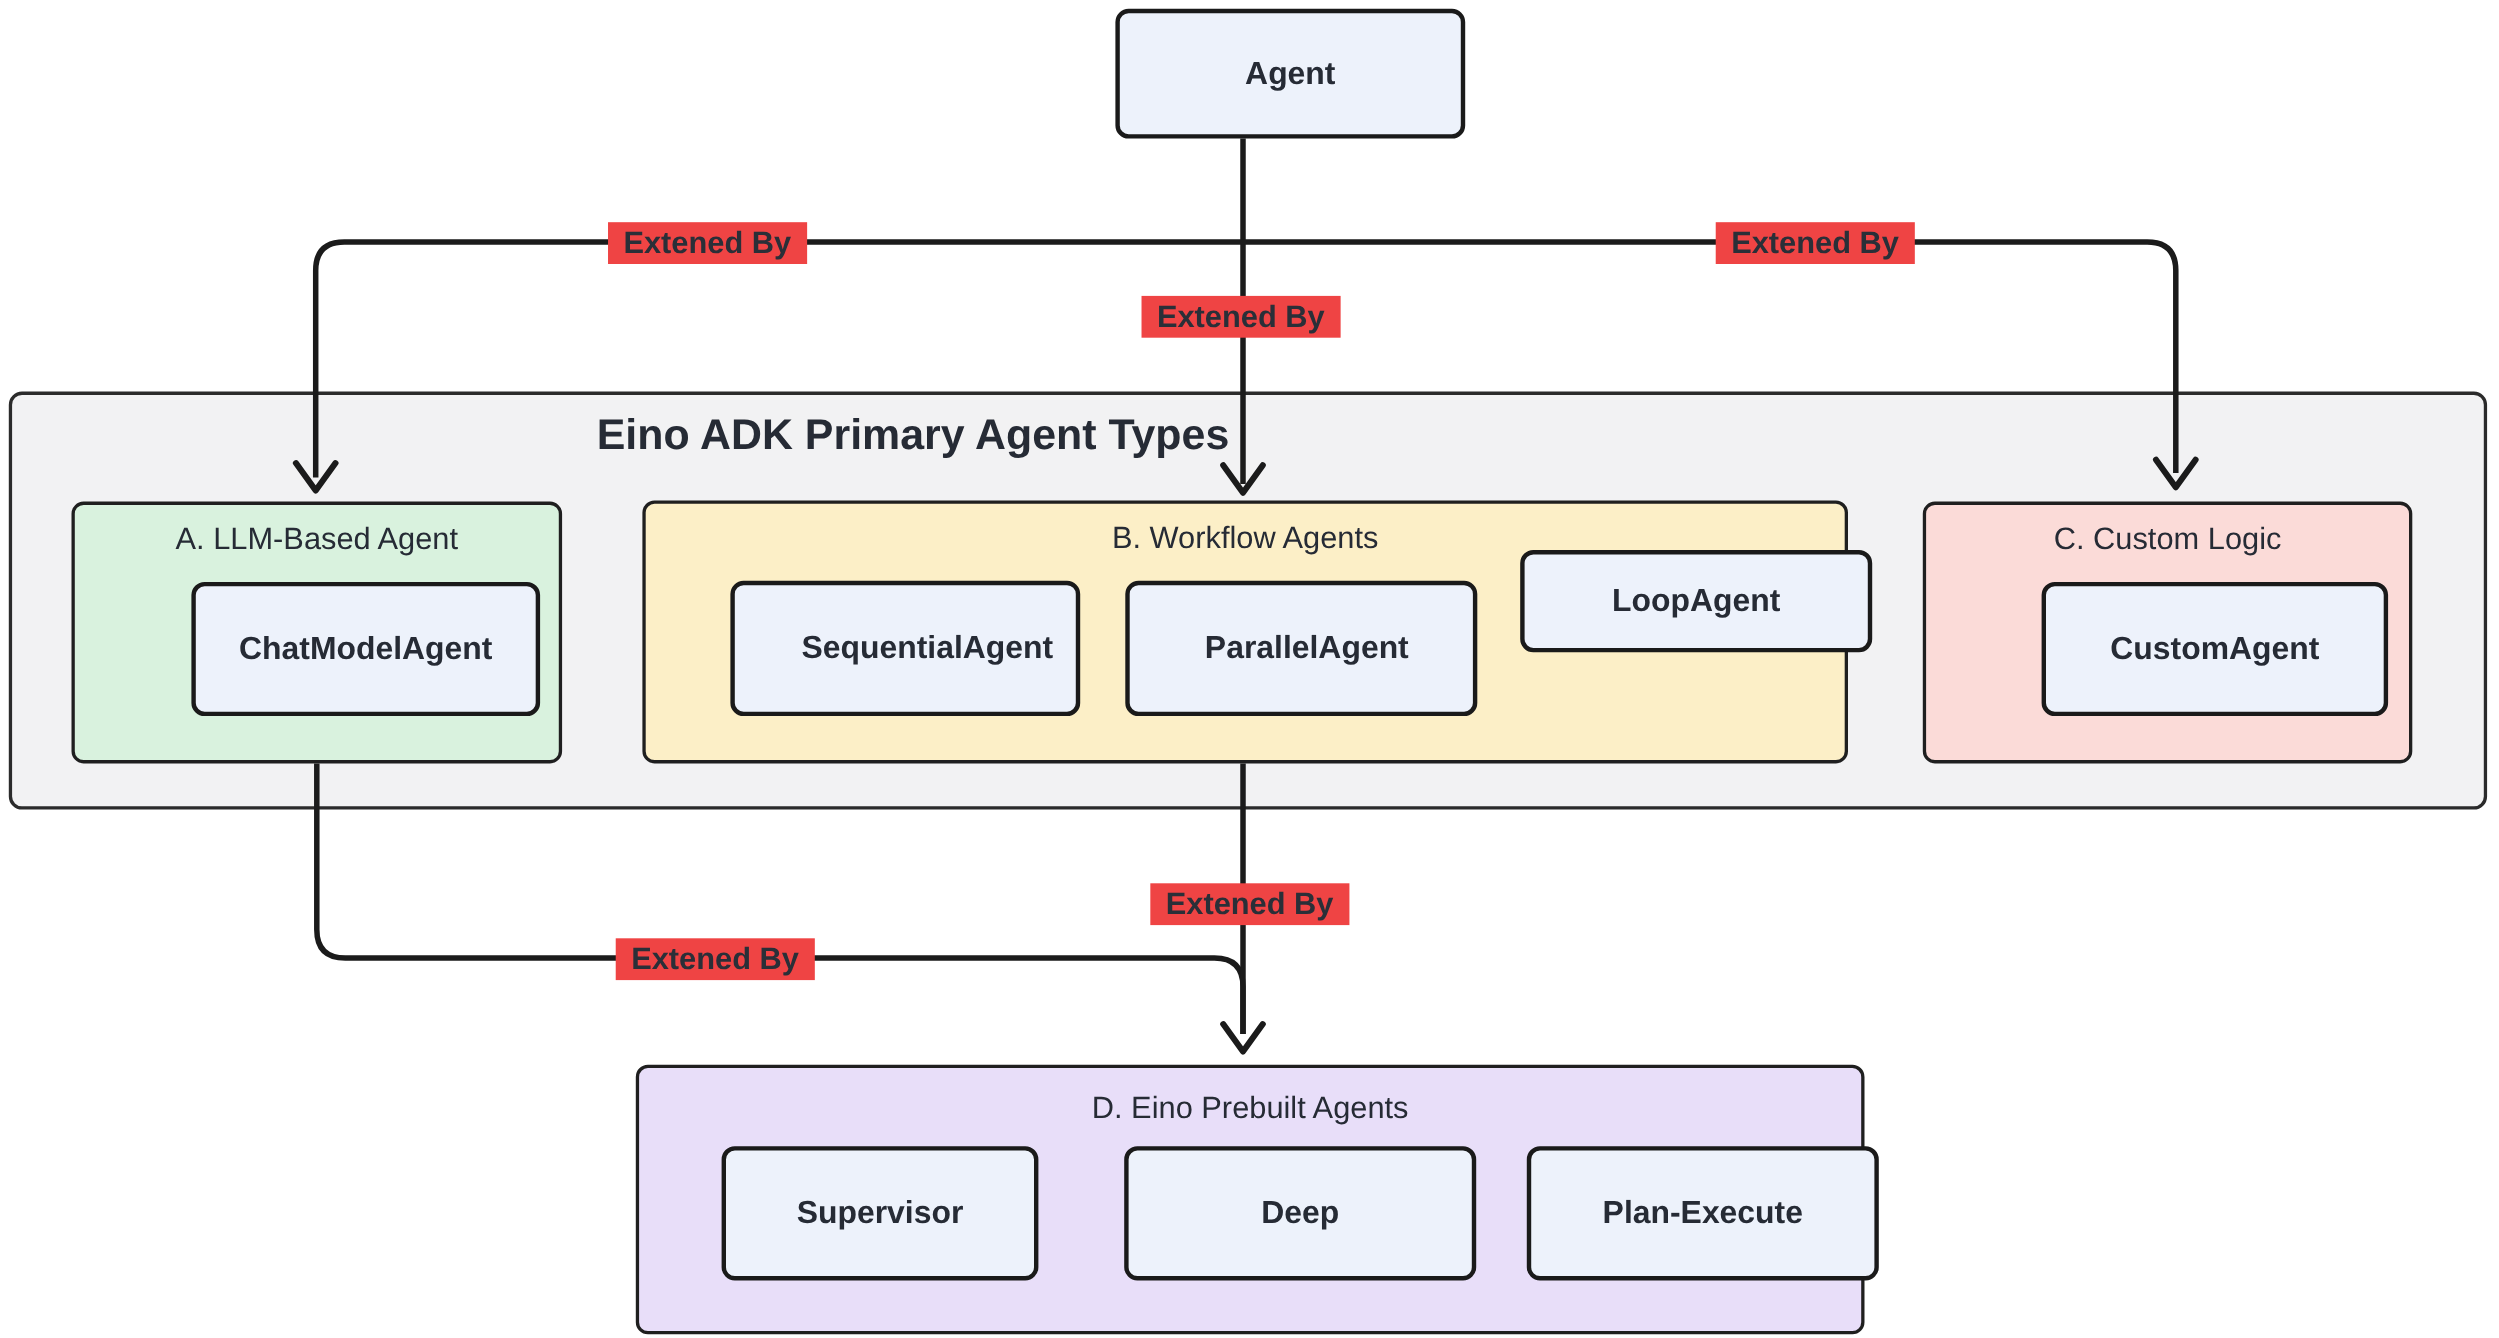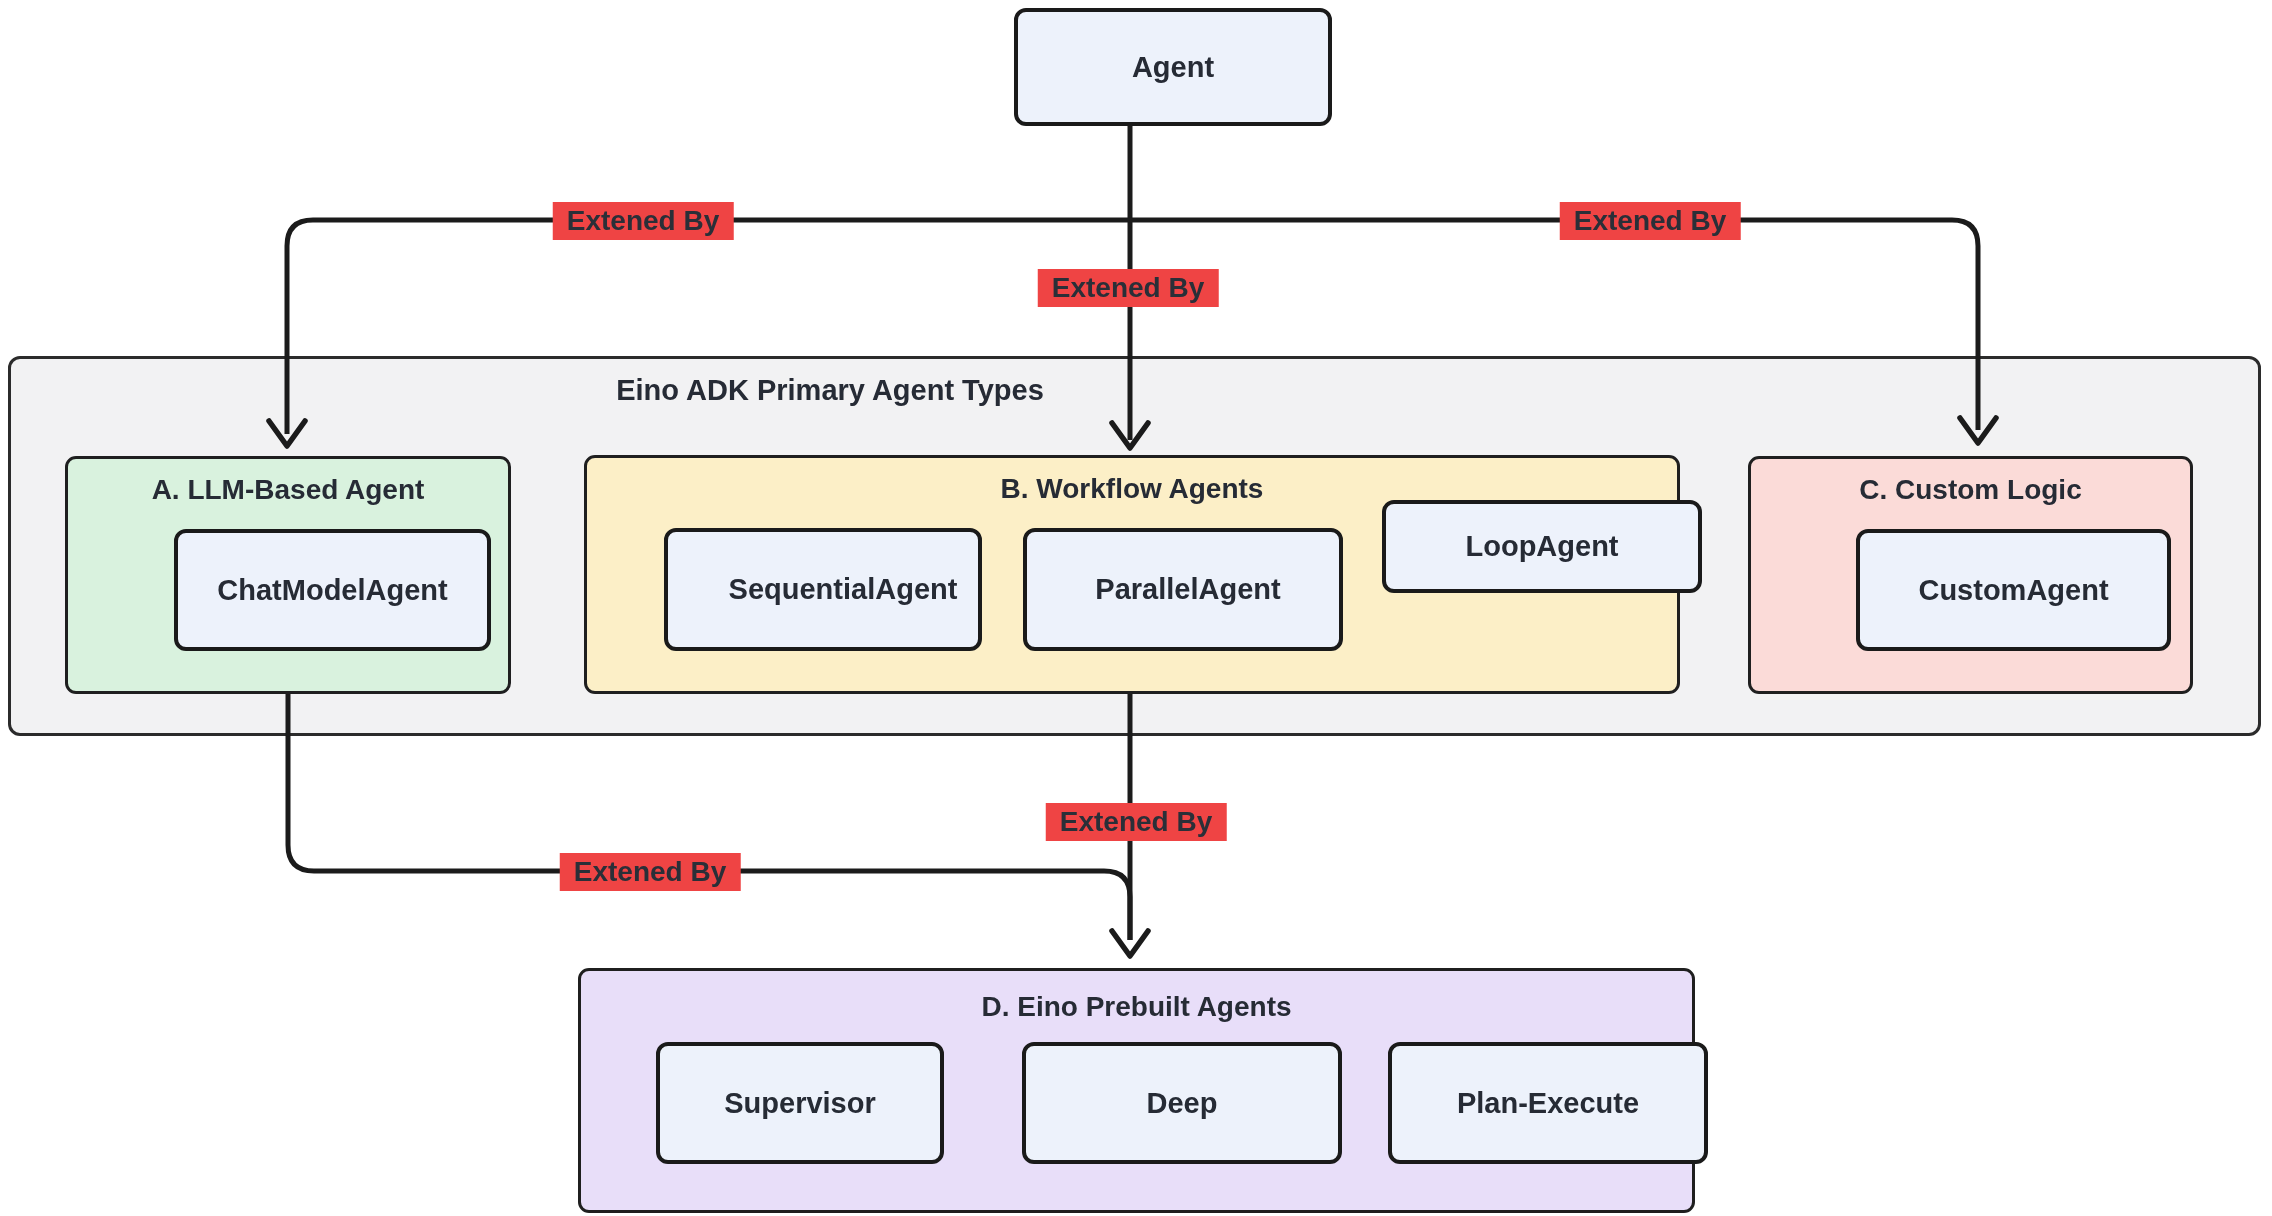--- a/index.html
+++ b/index.html
@@ -12,34 +12,34 @@
   .edge-line{stroke:#1b1b1b;stroke-width:5;fill:none;}
   .arrow-head{stroke:#1b1b1b;stroke-width:5.5;fill:none;stroke-linecap:round;stroke-linejoin:round;}
   
   .container-box{
     position:absolute;left:8px;top:356px;width:2253px;height:380px;
     background:#f2f2f3;border:3px solid #2b2b2b;border-radius:12px;
     box-sizing:border-box;z-index:1;
   }
   .container-title{
     position:absolute;left:830px;top:374px;transform:translateX(-50%);
-    font-size:29px;font-weight:700;color:#262b35;white-space:nowrap;z-index:3;
+    font-size:39px;font-weight:700;color:#262b35;white-space:nowrap;z-index:3;
   }
   
   .group{
     position:absolute;border:3px solid #1f1f1f;border-radius:11px;
     box-sizing:border-box;z-index:3;
   }
   .group-a{left:65px;top:456px;width:446px;height:238px;background:#d9f2de;}
   .group-b{left:584px;top:455px;width:1096px;height:239px;background:#fcefc7;}
   .group-c{left:1748px;top:456px;width:445px;height:238px;background:#fbdbd8;}
   .group-d{left:578px;top:968px;width:1117px;height:245px;background:#e8def9;}
   .group-title{
     position:absolute;left:0;right:0;top:15px;text-align:center;
-    font-size:28px;font-weight:700;color:#262b35;white-space:nowrap;
+    font-size:28px;font-weight:400;color:#262b35;white-space:nowrap;
   }
   .group-d .group-title{top:20px;}
   
   .node{
     position:absolute;display:flex;align-items:center;justify-content:center;
     background:#edf2fb;border:4px solid #1a1a1a;border-radius:12px;
     font-size:29px;font-weight:700;color:#262b35;box-sizing:border-box;
     z-index:4;white-space:nowrap;margin-left:44px;
   }
   .node-agent{left:970px;top:8px;width:318px;height:118px;}

